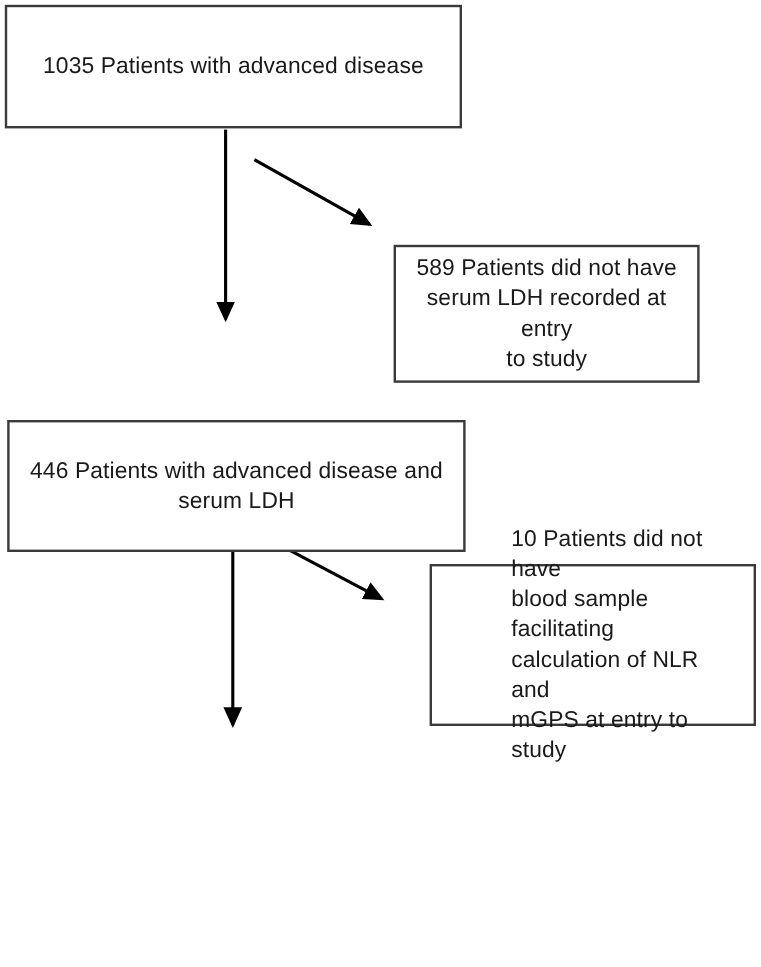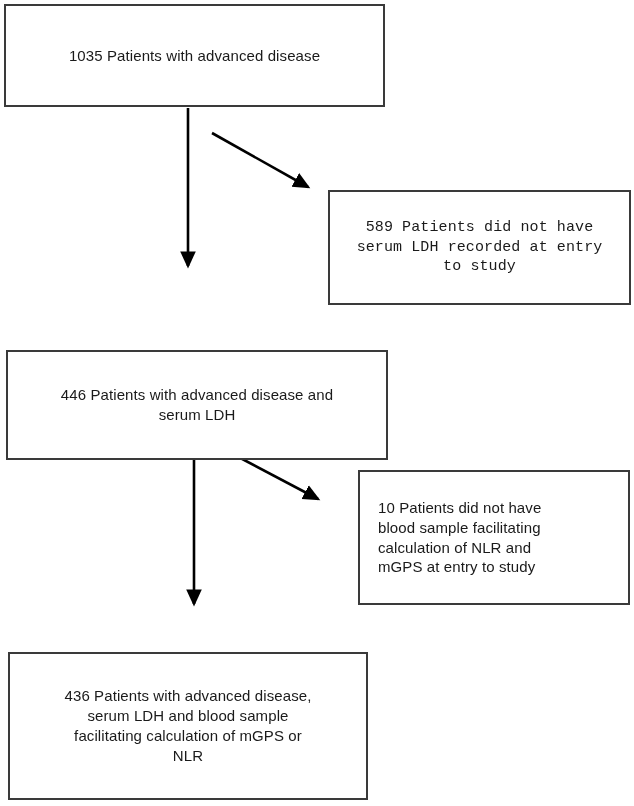--- a/index.html
+++ b/index.html
@@ -21,29 +21,29 @@
     background: #ffffff;
     border: 2px solid #3a3a3a;
     display: flex;
     align-items: center;
     justify-content: center;
   }
   .node-text {
     display: block;
     width: 100%;
     color: #1a1a1a;
-    font-size: 15px;
+    font-size: 19px;
     line-height: 1.32;
     letter-spacing: 0.1px;
     white-space: pre-line;
     padding: 0 10px;
     box-sizing: border-box;
   }
   .align-center .node-text { text-align: center; }
-  .align-left   .node-text { text-align: left; padding-left: 18px; padding-right: 16px; }
+  .align-left   .node-text { text-align: left; padding-left: 18px; padding-right: 16px; margin-left: 48px; }
 
   #edges {
     position: absolute;
     left: 0;
     top: 0;
     width: 634px;
     height: 806px;
     pointer-events: none;
   }
 </style>
@@ -61,38 +61,32 @@
     <line class="edge-line" stroke="#000000" stroke-width="2.6" marker-end="url(#arrowhead)" x1="188" y1="108" x2="188" y2="266"></line>
     <line class="edge-line" stroke="#000000" stroke-width="2.6" marker-end="url(#arrowhead)" x1="212" y1="133" x2="308" y2="187"></line>
     <line class="edge-line" stroke="#000000" stroke-width="2.6" marker-end="url(#arrowhead)" x1="194" y1="433" x2="194" y2="604"></line>
     <line class="edge-line" stroke="#000000" stroke-width="2.6" marker-end="url(#arrowhead)" x1="227" y1="451" x2="318" y2="499"></line>
   </svg>
 
   <div class="node align-center" style="left: 4px; top: 4px; width: 381px; height: 103px; border-color: rgb(58, 58, 58);">
     <span class="node-text" style="color: rgb(26, 26, 26);">1035 Patients with advanced disease</span>
   </div>
 
-  <div class="node align-center" style="left: 328px; top: 190px; width: 303px; height: 115px; border-color: rgb(58, 58, 58); font-family: Liberation Mono, monospace;">
+  <div class="node align-center" style="left: 328px; top: 204px; width: 255px; height: 115px; border-color: rgb(58, 58, 58);">
     <span class="node-text" style="color: rgb(26, 26, 26);">589 Patients did not have
 serum LDH recorded at entry
 to study</span>
   </div>
 
   <div class="node align-center" style="left: 6px; top: 322px; width: 382px; height: 110px; border-color: rgb(58, 58, 58); margin-top: 28px;">
     <span class="node-text" style="color: rgb(26, 26, 26);">446 Patients with advanced disease and
 serum LDH</span>
   </div>
 
   <div class="node align-left" style="left: 358px; top: 470px; width: 272px; height: 135px; border-color: rgb(58, 58, 58);">
     <span class="node-text" style="color: rgb(26, 26, 26);">10 Patients did not have
 blood sample facilitating
 calculation of NLR and
 mGPS at entry to study</span>
   </div>
 
-  <div class="node align-center" style="left: 8px; top: 652px; width: 360px; height: 148px; border-color: rgb(58, 58, 58);">
-    <span class="node-text" style="color: rgb(26, 26, 26);">436 Patients with advanced disease,
-serum LDH and blood sample
-facilitating calculation of mGPS or
-NLR</span>
-  </div>
 
 </div>
 
 </body></html>

